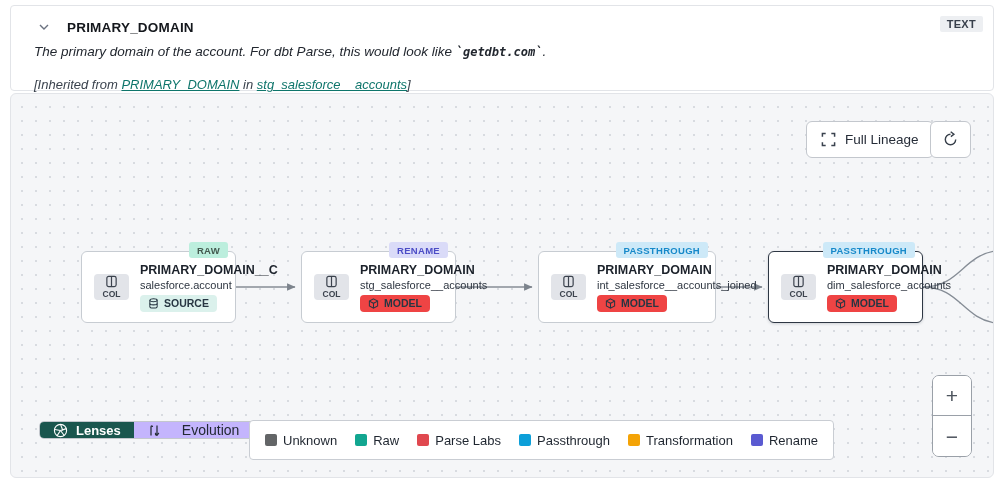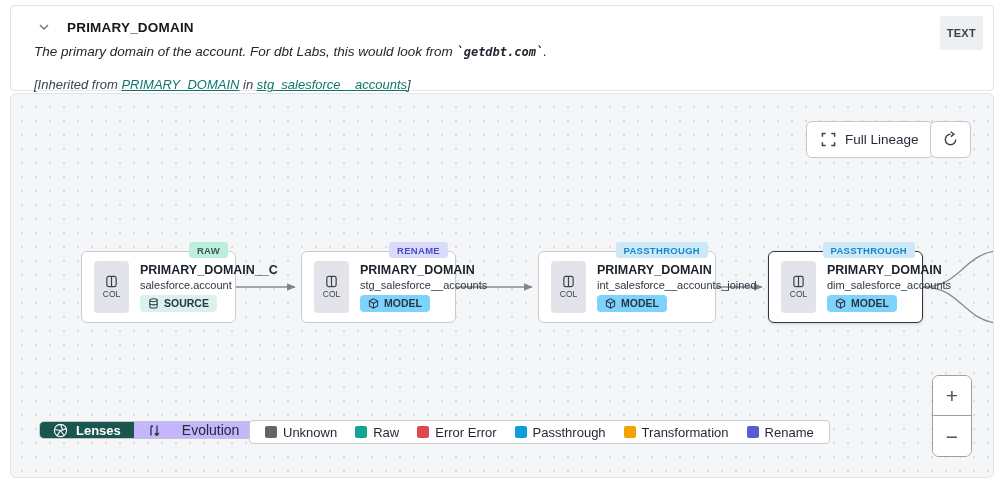--- a/index.html
+++ b/index.html
@@ -12,21 +12,21 @@
   
   .header-card{
     position:absolute; left:10px; top:5px; width:984px; height:86px;
     background:#fff; border:1px solid #e2e4e8; border-radius:4px;
   }
   .hdr-row1{ position:absolute; left:24px; top:12px; display:flex; align-items:center; gap:14px; }
   .chev-btn{ width:18px; height:18px; display:flex; align-items:center; justify-content:center; cursor:pointer; background:none; border:none; padding:0; }
   .col-title{ font-size:13.5px; font-weight:bold; color:#14171c; letter-spacing:.2px; }
   .type-badge{
     position:absolute; right:10px; top:10px; background:#edeff2; color:#39404c;
-    font-size:11px; font-weight:bold; padding:11px 7px; border-radius:2px; letter-spacing:.3px;margin-left:32px;
+    font-size:11px; font-weight:bold; padding:2px 7px; border-radius:2px; letter-spacing:.3px;margin-left:32px;
   }
   .desc{ position:absolute; left:23px; top:38px; font-size:13.5px; font-style:italic; color:#22272f; }
   .desc code{ font-family:"DejaVu Sans Mono", monospace; font-weight:bold; font-size:12px;text-align:center; }
   .inherit{ position:absolute; left:23px; top:63px; font-size:13px; font-style:italic; color:#3a424d;margin-top:8px; }
   .inherit a{ color:#0e756b; text-decoration:underline; cursor:pointer; }
 
   
   .canvas{
     position:absolute; left:10px; top:93px; width:984px; height:385px;
     background:#f5f6f8; border:1px solid #e2e4e8; border-radius:6px; overflow:hidden;
@@ -43,33 +43,33 @@
   }
   .node.selected{ border:1.5px solid #2e3744; box-shadow:0 1px 3px rgba(30,40,55,.18); }
   .tag{
     position:absolute; top:-10px; right:7px; font-size:9.5px; font-weight:bold;
     padding:2.5px 8px; border-radius:3px; letter-spacing:.3px;
   }
   .tag-raw{ background:#bceedd; color:#44594f; }
   .tag-rename{ background:#dadbf8; color:#4c4dc6; }
   .tag-pass{ background:#cde9f8; color:#1789c9; }
   .colbadge{
-    width:35px; height:52px; background:#e2e4e9; border-radius:4px; color:#3c434e;
+    width:35px; height:26px; background:#e2e4e9; border-radius:4px; color:#3c434e;
     display:flex; flex-direction:column; align-items:center; justify-content:center; gap:1px;
-    font-size:8.5px; font-weight:normal; flex:0 0 auto;
+    font-size:8.5px; font-weight:bold; flex:0 0 auto;
   }
   .node-body{ display:flex; flex-direction:column; align-items:flex-start; gap:2px; min-width:0; }
   .node-title{ font-size:12.5px; font-weight:bold; color:#1c222b; white-space:nowrap; }
   .node-sub{ font-size:11px; color:#2e3641; white-space:nowrap;text-align:center; }
   .kind{
     display:inline-flex; align-items:center; gap:5px; margin-top:2px;
     font-size:10.5px; font-weight:bold; color:#273642; padding:2.5px 8px; border-radius:4px;
   }
   .kind-source{ background:#dbf1ec; }
-  .kind-model{ background:#7dd3fc; }
+  .kind-model{ background:#ef4444; }
 
   
   .btn{
     background:#fff; border:1px solid #c3c7cd; border-radius:6px; cursor:pointer;
     font-family:Liberation Sans, sans-serif;
   }
   .full-lineage{
     position:absolute; left:795px; top:27px; height:37px; padding:0 14px;
     display:flex; align-items:center; gap:9px; font-size:13.5px; color:#262d38;
   }
@@ -94,42 +94,42 @@
   }
   .lenses-btn{
     background:#1a564e; color:#fff; display:flex; align-items:center; gap:8px;
     padding:0 13px; font-size:13px; font-weight:bold; border:none; cursor:pointer;
   }
   .lens-select{
     background:#c4b5fd; display:flex; align-items:center; gap:21px; padding:0 13px;
     font-size:14px; color:#222933; border:none; cursor:pointer;
   }
   .legend{
-    position:absolute; left:238px; top:326px; height:24px; background:#fff;
+    position:absolute; left:238px; top:326px; height:40px; background:#fff;
     border:1px solid #c9cdd3; border-radius:4px; display:flex; align-items:center;
     gap:18px; padding:0 15px;
   }
   .legend-item{ display:flex; align-items:center; gap:6px; font-size:13px; color:#1f2630; }
   .swatch{ width:12px; height:12px; border-radius:2px; flex:0 0 auto; }
 </style>
 </head>
 <body>
 
 <div class="header-card">
   <div class="hdr-row1">
     <button class="chev-btn">
       <svg width="12" height="12" viewBox="0 0 12 12">
           <polyline points="2,4 6,8 10,4" fill="none" stroke="#6b7280" stroke-width="1.4"></polyline>
         </svg>
     </button>
     <span class="col-title">PRIMARY_DOMAIN</span>
   </div>
   <span class="type-badge">TEXT</span>
 
-  <div class="desc"><span>The primary domain of the account. For dbt Labs, this would look from </span><code>`getdbt.com`</code><span>.</span></div>
+  <div class="desc"><span>The primary domain of the account. For dbt Parse, this would look like </span><code>`getdbt.com`</code><span>.</span></div>
 
   <div class="inherit"><span>[Inherited from </span><a>PRIMARY_DOMAIN</a><span> in </span><a>stg_salesforce__accounts</a><span>]</span></div>
 </div>
 
 <div class="canvas">
 
   <svg class="edges" viewBox="0 0 984 385">
     <defs>
       <marker id="arrow" viewBox="0 0 8 8" refX="7" refY="4" markerWidth="7" markerHeight="7" orient="auto">
         <path d="M0,0.8 L7.5,4 L0,7.2 Z" fill="#7d848d"></path>
@@ -283,21 +283,21 @@
     <span class="legend-item">
         <span class="swatch" style="background: rgb(99, 101, 103);"></span>
         <span>Unknown</span>
       </span>
     <span class="legend-item">
         <span class="swatch" style="background: rgb(18, 166, 144);"></span>
         <span>Raw</span>
       </span>
     <span class="legend-item">
         <span class="swatch" style="background: rgb(224, 72, 79);"></span>
-        <span>Error Error</span>
+        <span>Parse Labs</span>
       </span>
     <span class="legend-item">
         <span class="swatch" style="background: rgb(12, 159, 217);"></span>
         <span>Passthrough</span>
       </span>
     <span class="legend-item">
         <span class="swatch" style="background: rgb(244, 163, 6);"></span>
         <span>Transformation</span>
       </span>
     <span class="legend-item">

